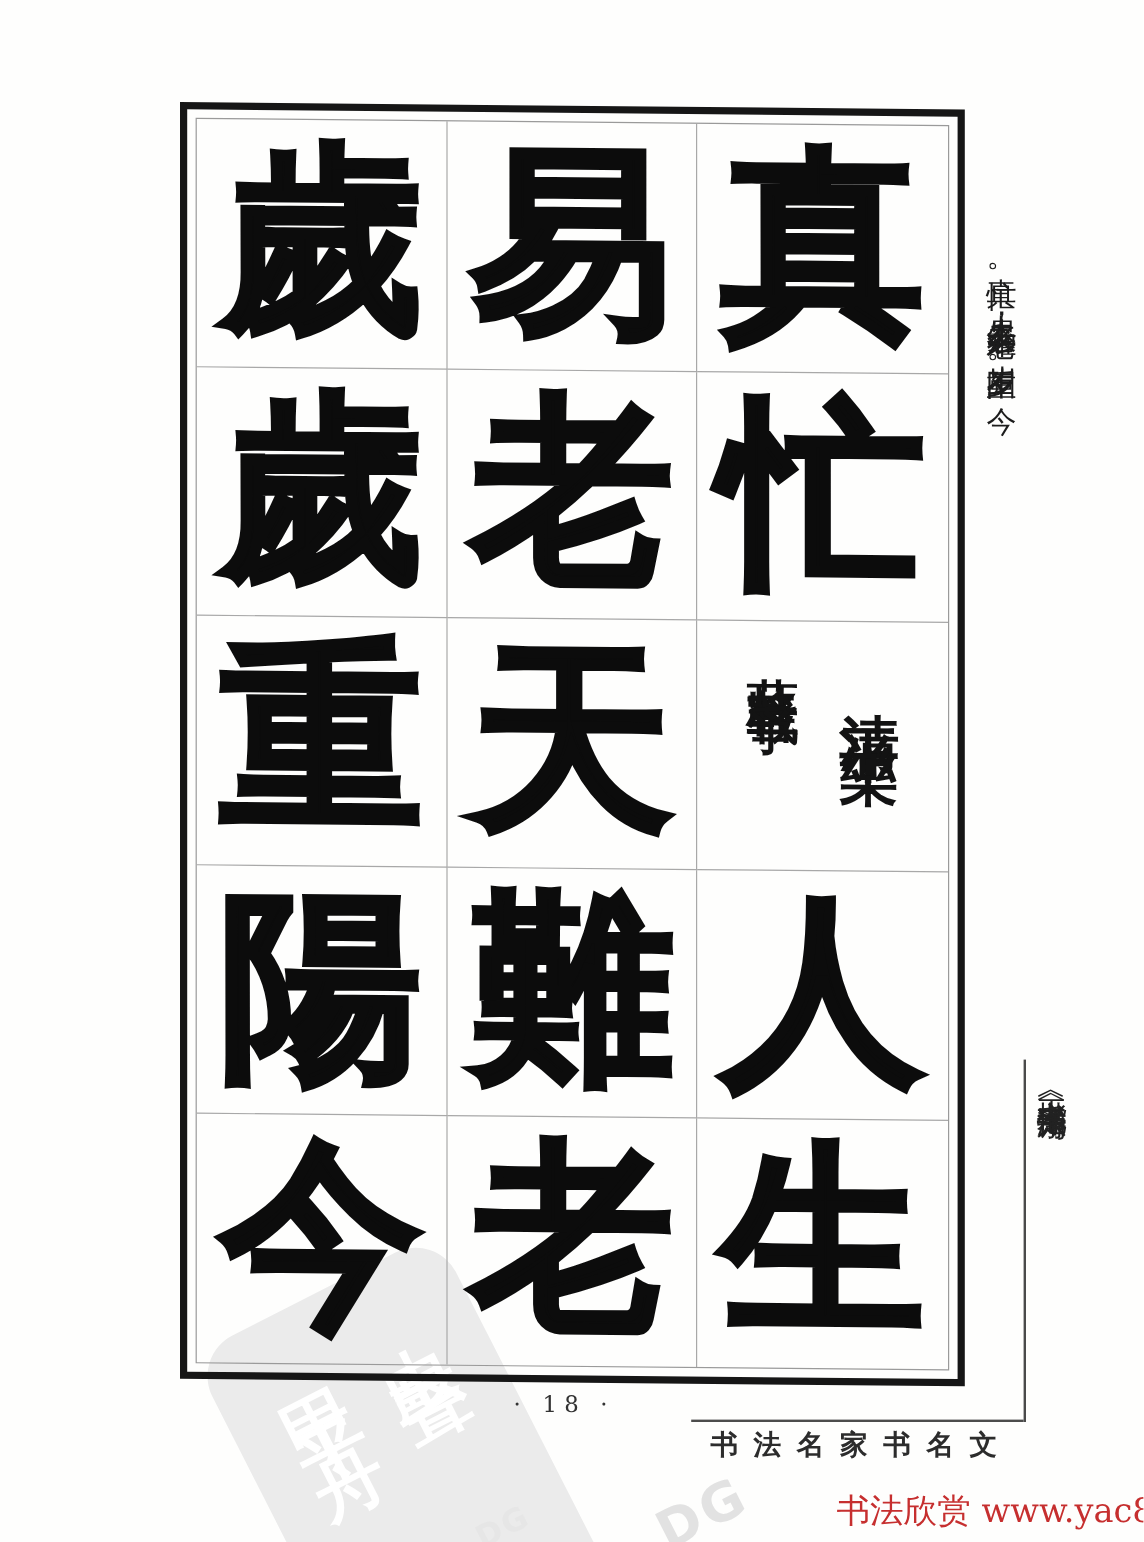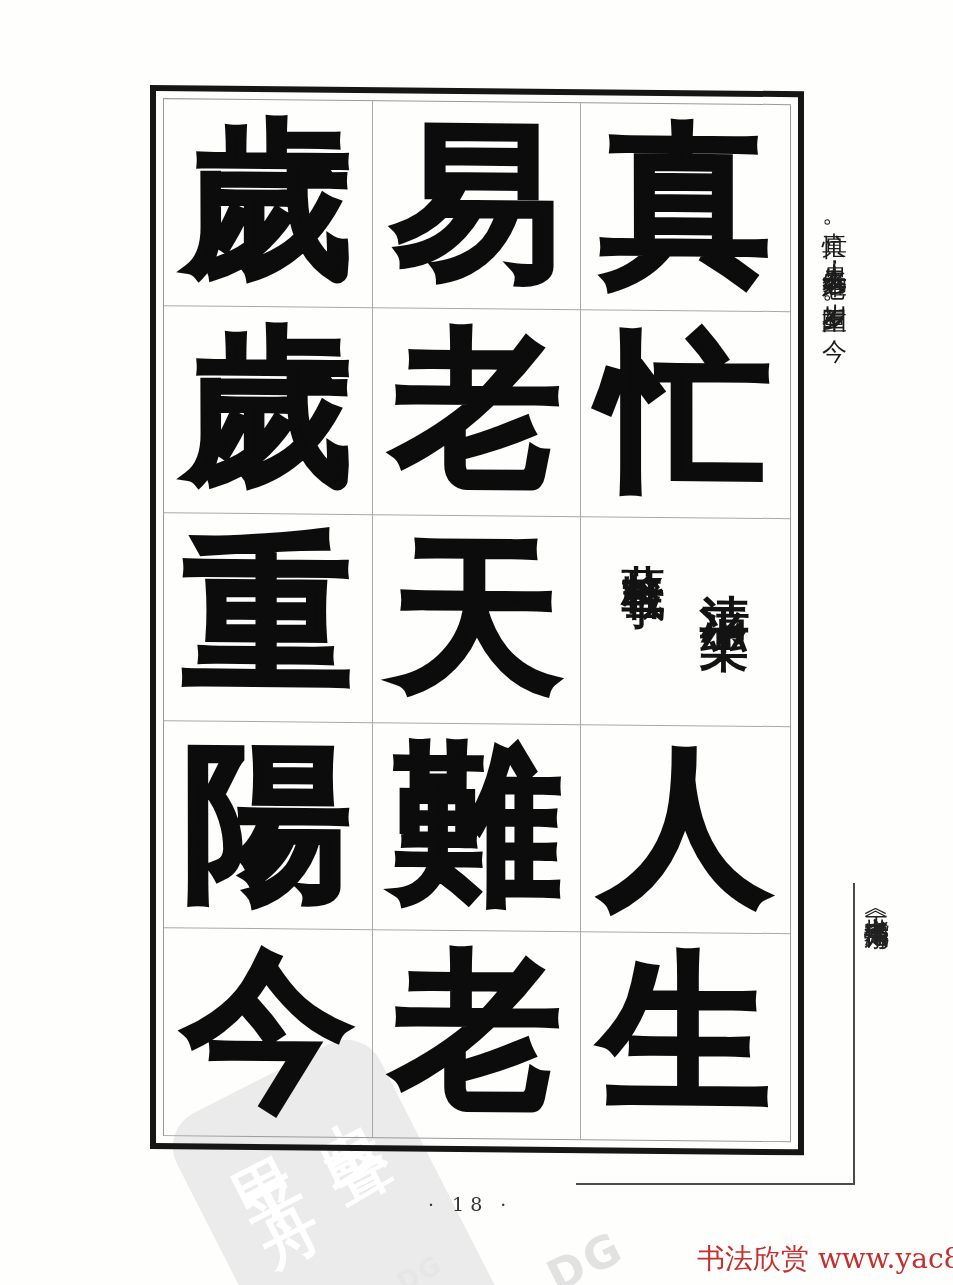--- a/index.html
+++ b/index.html
@@ -95,21 +95,21 @@
   
   .footer-rule {
     position:absolute; left:576px; top:1183px; width:277px; height:2px;
     background:#4c4c4c; z-index:2;
   }
   .footer-title {
     position:absolute; left:592px; top:1189px; z-index:2;
     font-size:23px; letter-spacing:13px; color:#2c2c2c; font-weight:600;
   }
   .page-number {
-    position:absolute; left:428px; top:1193px; z-index:2;
+    position:absolute; left:428px; top:1160px; z-index:2;
     font-size:19px; letter-spacing:6px; color:#333333;
   }
   .site-watermark {
     position:absolute; left:697px; top:1240px; z-index:2;
     font-size:28px; color:#c62f2f; font-weight:500; white-space:nowrap;
   }
 </style>
 </head>
 <body>
 
@@ -182,17 +182,18 @@
       </div>
     </div>
   </div>
 
   <div class="margin-note">真忙。人生易老天难老，岁岁重阳。今</div>
 
   <div class="caption-rule"></div>
   <div class="caption">王永楷书《毛泽东诗词》</div>
 
   <div class="footer-rule"></div>
+  <div class="footer-title">书法名家书名文</div>
   <div class="page-number">· 18 ·</div>
 
   <div class="site-watermark">书法欣赏 www.yac8.com</div>
 
 </div>
 
 </body></html>

